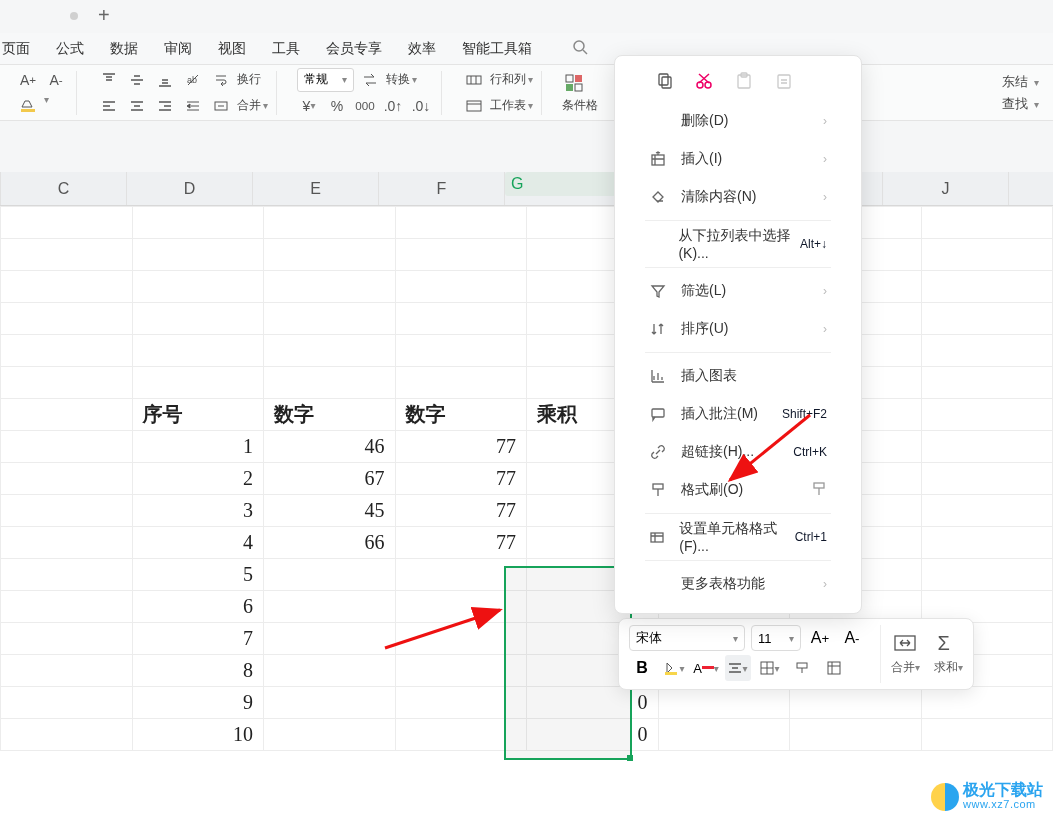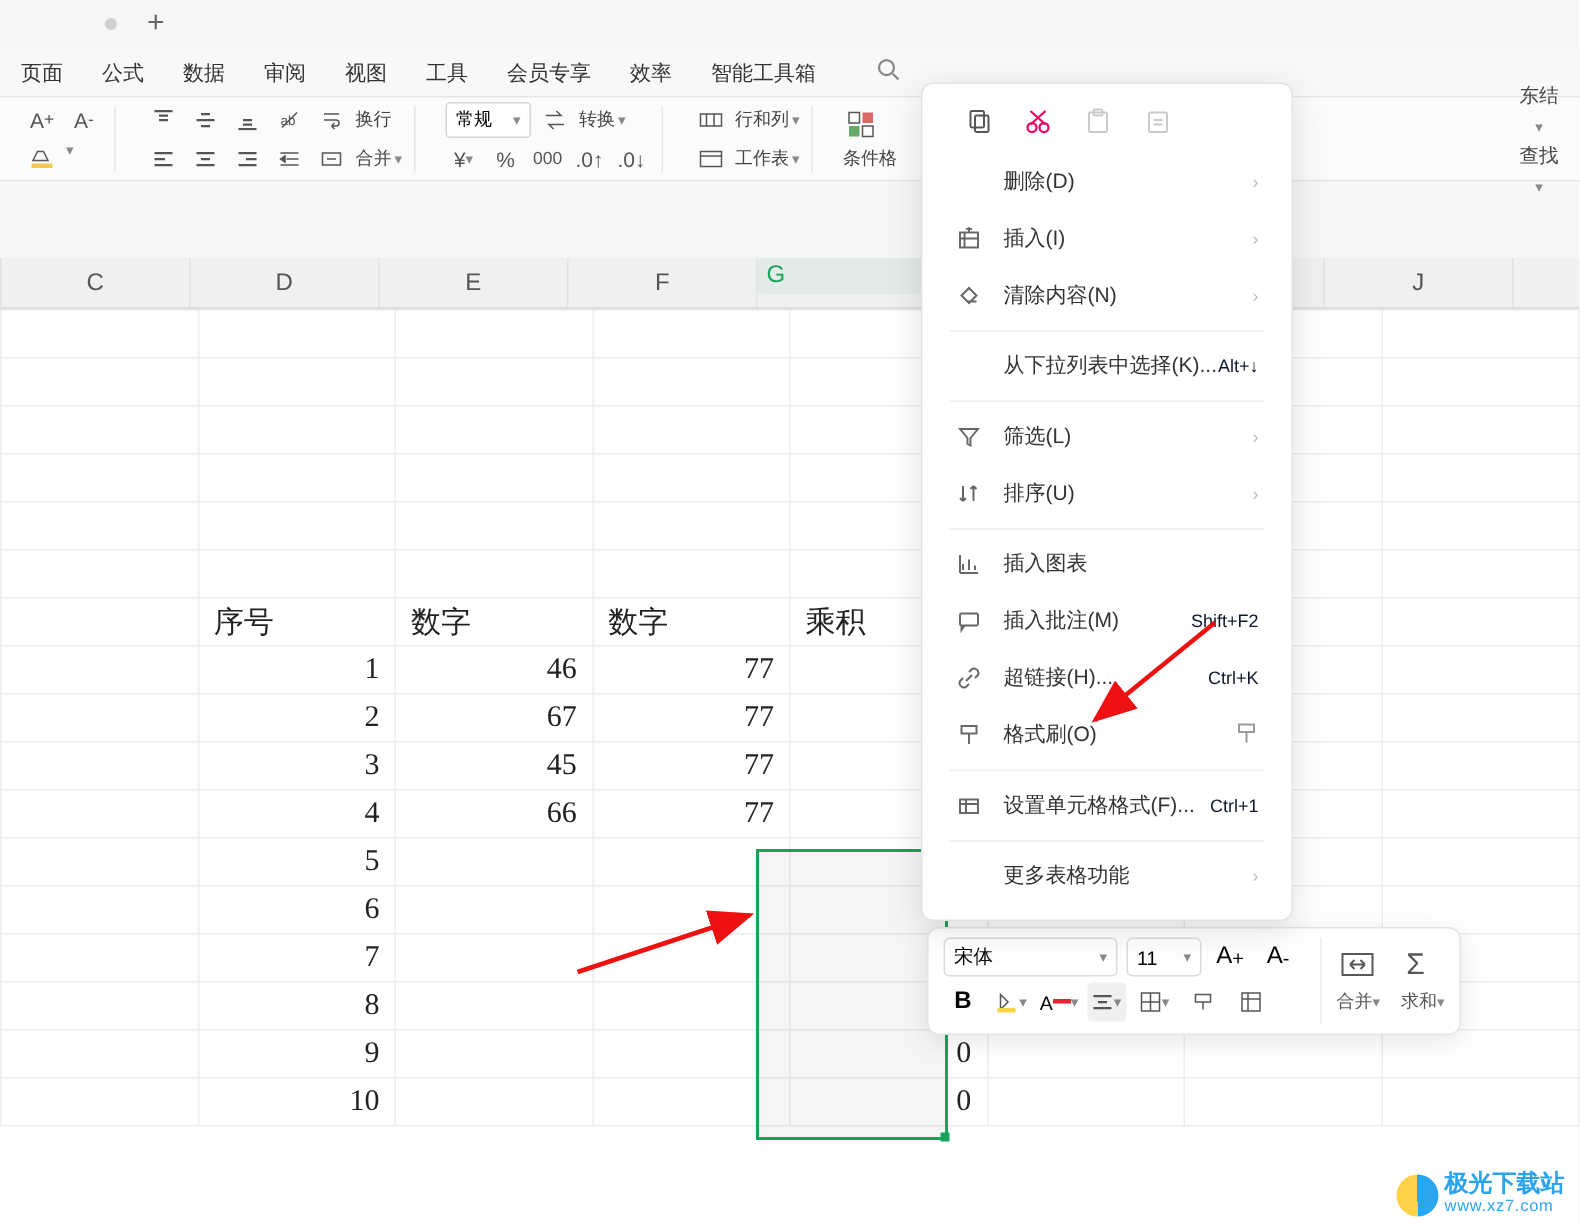--- a/index.html
+++ b/index.html
@@ -4,52 +4,52 @@
 <style>
   * { box-sizing: border-box; margin: 0; padding: 0; font-family: "Microsoft YaHei", "宋体", SimSun, sans-serif; }
   body { width: 1053px; height: 819px; background: #f5f6f7; overflow: hidden; position: relative; }
 
   
   .doctab { position: absolute; top: 4px; left: 70px; display: flex; align-items: center; gap: 20px; }
   .doctab .dot { width: 8px; height: 8px; border-radius: 50%; background: #d0d0d0; }
   .doctab .plus { font-size: 20px; color: #666; }
 
   
-  .menubar { position: absolute; top: 33px; left: 0; right: 0; height: 32px; display: flex; align-items: center; padding-left: 14px; gap: 26px; border-bottom: 1px solid #e4e4e4; background: #f7f8f9; }
+  .menubar { position: absolute; top: 33px; left: 0; right: 0; height: 32px; display: flex; align-items: center; padding-left: 2px; gap: 26px; border-bottom: 1px solid #e4e4e4; background: #f7f8f9; }
   .menuitem { font-size: 14px; color: #333; cursor: default; }
   .menubar .search { margin-left: 14px; color: #888; font-size: 16px; }
 
   
   .toolbar { position: absolute; top: 65px; left: 0; right: 0; height: 56px; background: #fafbfb; border-bottom: 1px solid #e4e4e4; display: flex; align-items: center; padding: 0 8px; gap: 12px; }
   .tgroup { display: flex; align-items: center; gap: 4px; padding: 0 8px; border-right: 1px solid #e6e6e6; height: 44px; }
   .tgroup:last-child{border-right:none;}
   .tbtn { width: 24px; height: 24px; display: flex; align-items: center; justify-content: center; color: #555; font-size: 14px; }
   .tbtn svg{display:block}
   .tcol { display: flex; flex-direction: column; gap: 2px; }
   .trow { display: flex; gap: 4px; }
   .sel { border: 1px solid #d6d6d6; background: #fff; font-size: 12px; height: 24px; display: flex; align-items: center; padding: 0 6px; border-radius: 3px; gap: 14px; }
   .tlabel { font-size: 12px; color: #444; display: flex; align-items: center; gap: 2px; }
   .right-tools { position: absolute; right: 14px; top: 65px; height: 56px; display: flex; flex-direction: column; justify-content: center; gap: 4px; }
-  .rt { font-size: 13px; color: #444; display: flex; align-items: center; gap: 6px; flex-direction: column; }
+  .rt { font-size: 13px; color: #444; display: flex; align-items: center; gap: 6px; }
 
   
   .sheet { position: absolute; top: 172px; left: 0; right: 0; bottom: 0; background: #fff; }
   .colheads { display: flex; height: 34px; background: #eef0f2; border-bottom: 1px solid #d8d8d8; }
   .ch { width: 126px; text-align: center; line-height: 34px; font-size: 16px; color: #555; border-right: 1px solid #e1e1e1; }
   .ch.sel { color: #16a35a; border-bottom: 2px solid #16a35a; background: #e2ebe6; border:none;}
   .ch.first{width:0;}
   table.grid { border-collapse: collapse; width: 100%;}
   table.grid td { border: 1px solid #ececec; height: 32px; width: 126px; padding: 0 10px; font-size: 20px; color: #222; font-family: "宋体", SimSun, serif; text-align: right; vertical-align: middle; }
-  table.grid tr.header td { font-size: 20px; text-align: left; font-weight: normal; }
+  table.grid tr.header td { font-size: 20px; text-align: left; font-weight: bold; }
   .selection { position: absolute; border: 2px solid #16a35a; pointer-events: none; }
   .selection .fill { position: absolute; inset: 0; background: rgba(0,0,0,0.04); }
   .selection .handle{position:absolute;right:-3px;bottom:-3px;width:6px;height:6px;background:#16a35a}
 
   
-  .ctxmenu { position: absolute; left: 614px; top: 55px; width: 248px; background: #fff; border: 1px solid #e3e3e3; border-radius: 8px; box-shadow: 0 6px 24px rgba(0,0,0,0.12); padding: 10px 4px; z-index: 20; }
+  .ctxmenu { position: absolute; left: 614px; top: 55px; width: 248px; background: #fff; border: 1px solid #e3e3e3; border-radius: 8px; box-shadow: 0 6px 24px rgba(0,0,0,0.12); padding: 10px 16px; z-index: 20; }
   .ctx-ico-row{display:flex;gap:18px;padding:4px 18px 10px 22px}
   .ctx-ico-row .ci{width:22px;height:22px;display:flex;align-items:center;justify-content:center}
   .ctx-item { display: flex; align-items: center; height: 38px; padding: 0 18px 0 18px; font-size: 14px; color: #333; justify-content: space-between; }
   .ctx-item .lead{display:flex;align-items:center;gap:14px}
   .ctx-item .cic{width:18px;height:18px;display:flex;align-items:center;justify-content:center;color:#666}
   .ctx-item .kbd { font-size: 12px; color: #0f172a; }
   .ctx-sep { height: 1px; background: #eee; margin: 4px 14px; }
   .chev { color: #bbb; font-size: 12px; }
 
   

